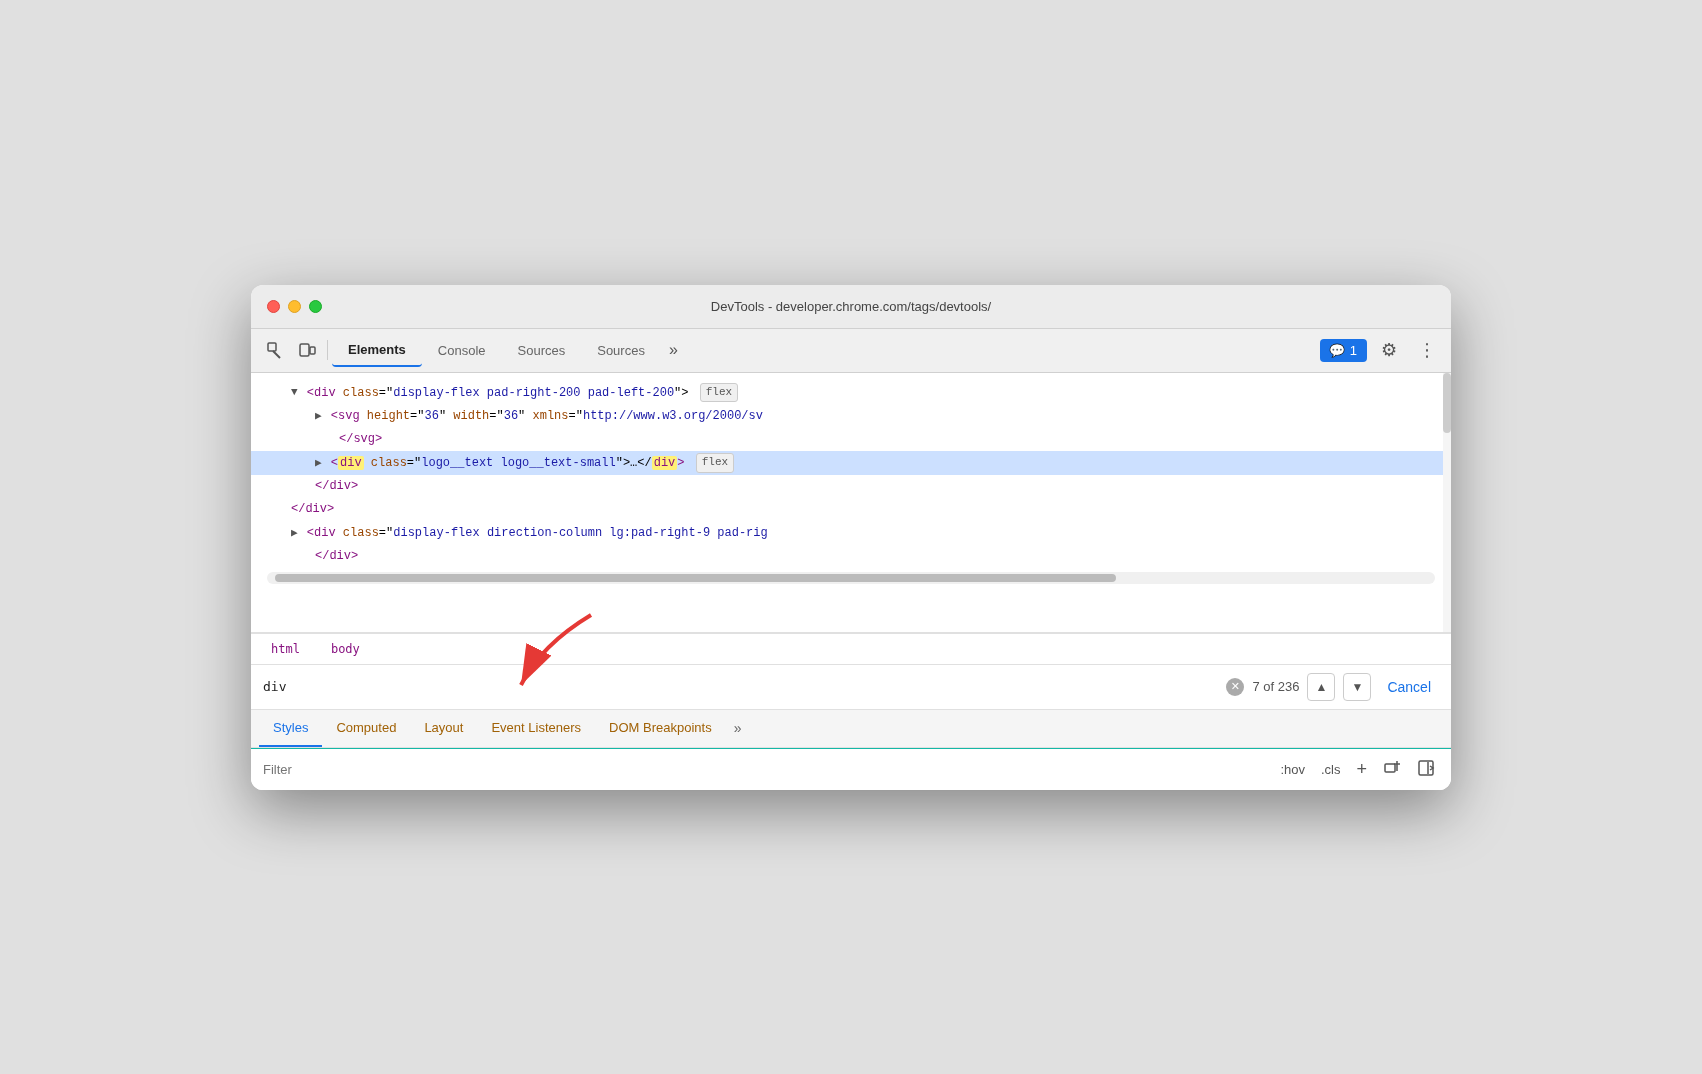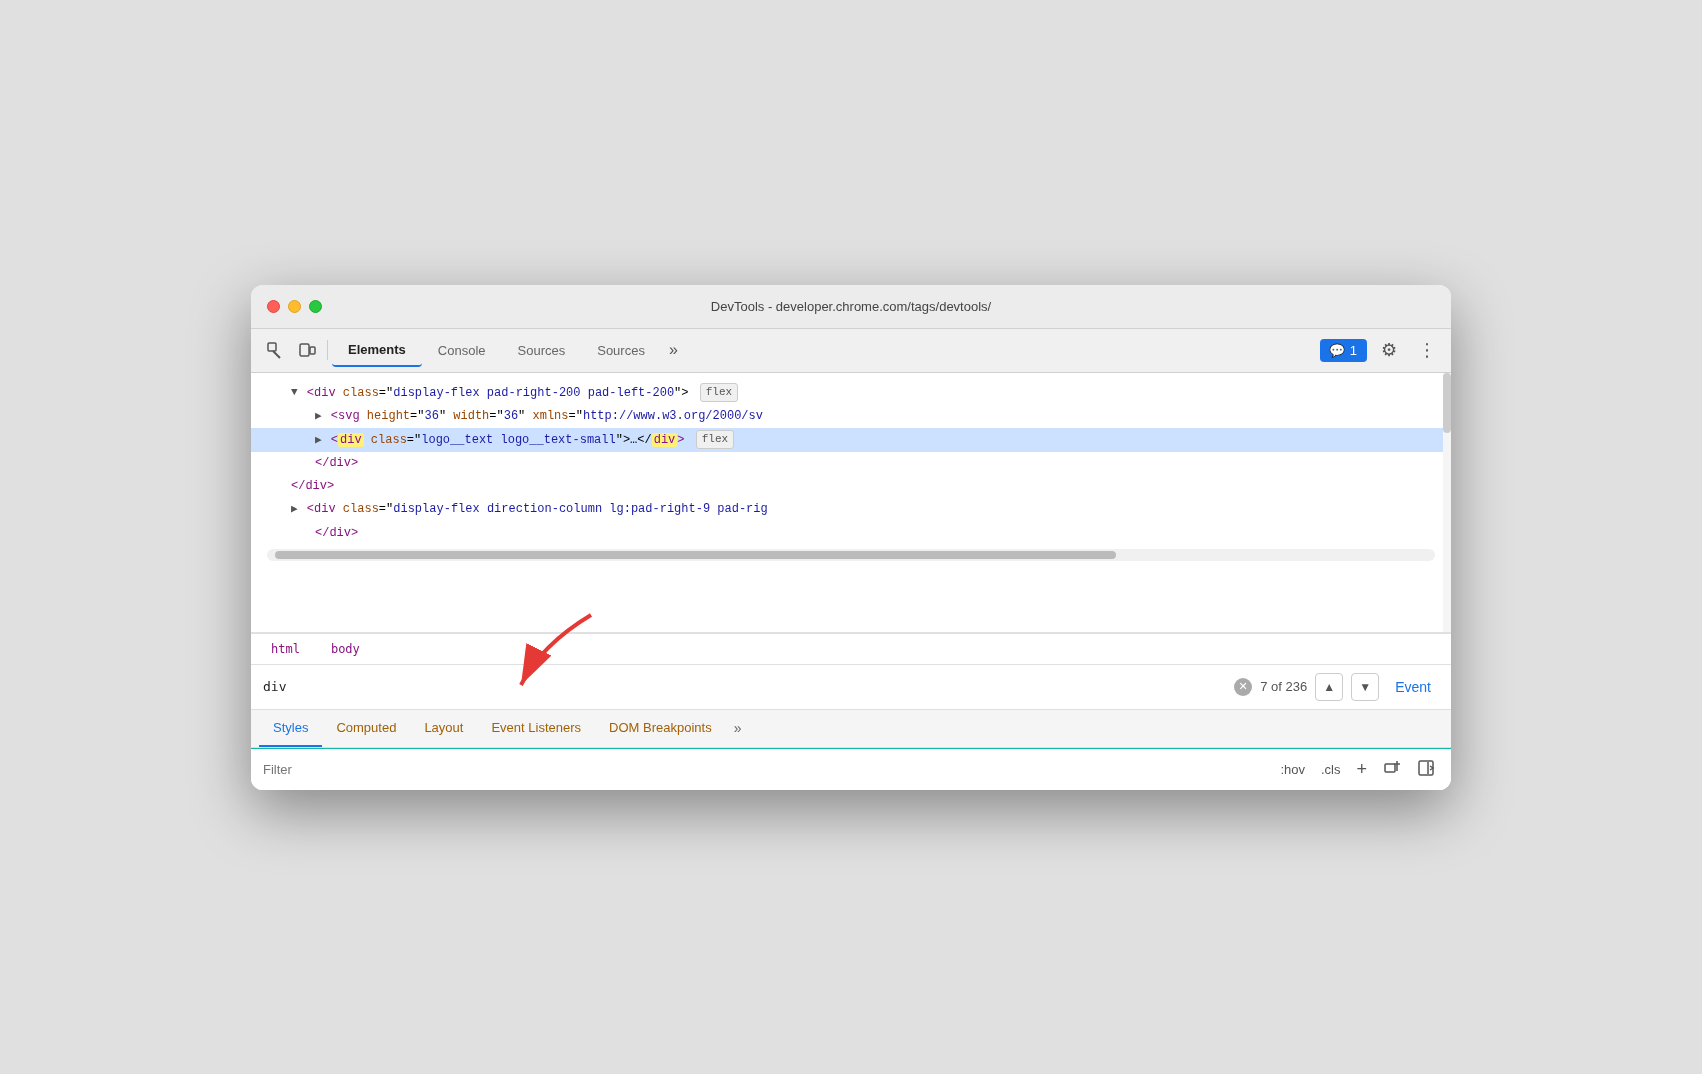--- a/index.html
+++ b/index.html
@@ -399,20 +399,23 @@
     </div>
 
     <div class="dom-line indent2">
       <span class="triangle">▶</span>
       <span class="tag">&lt;</span><span class="tag">svg</span>
       <span class="attr-name"> height</span><span>="</span><span class="attr-value">36</span><span>"</span>
       <span class="attr-name"> width</span><span>="</span><span class="attr-value">36</span><span>"</span>
       <span class="attr-name"> xmlns</span><span>="</span><span class="attr-value">http://www.w3.org/2000/sv</span>
     </div>
 
+    <div class="dom-line indent3">
+      <span class="tag">&lt;/svg&gt;</span>
+    </div>
 
     <div class="dom-line indent2" style="background:#cce0ff;">
       <span class="triangle">▶</span>
       <span class="tag">&lt;</span><span class="tag" style="background:#fff176; border-radius:2px; padding:0 2px;">div</span>
       <span> </span>
       <span class="attr-name">class</span><span>="</span><span class="attr-value">logo__text logo__text-small</span><span>"&gt;…&lt;/</span><span class="tag" style="background:#fff176; border-radius:2px; padding:0 2px;">div</span><span class="tag">&gt;</span>
       <span class="badge">flex</span>
     </div>
 
     <div class="dom-line indent2">
@@ -454,21 +457,21 @@
       <div class="search-input-wrap">
         <input class="search-input" type="text" value="div" style="">
         <div class="search-clear">✕</div>
         <span class="search-count">
           <span>7</span>
           <span>of 236</span>
         </span>
       </div>
       <button class="search-nav-btn">▲</button>
       <button class="search-nav-btn">▼</button>
-      <button class="search-cancel-btn">Event</button>
+      <button class="search-cancel-btn">Cancel</button>
     </div>
 
     <svg style="position:absolute; left:250px; top:-60px; pointer-events:none; z-index:10;" width="120" height="100">
       <defs>
         <marker id="arrowhead" markerWidth="10" markerHeight="7" refX="10" refY="3.5" orient="auto">
           <polygon points="0 0, 10 3.5, 0 7" fill="#e53935"></polygon>
         </marker>
       </defs>
       <path d="M 90 10 Q 40 40 20 80" stroke="#e53935" stroke-width="4" fill="none" marker-end="url(#arrowhead)"></path>
     </svg>

